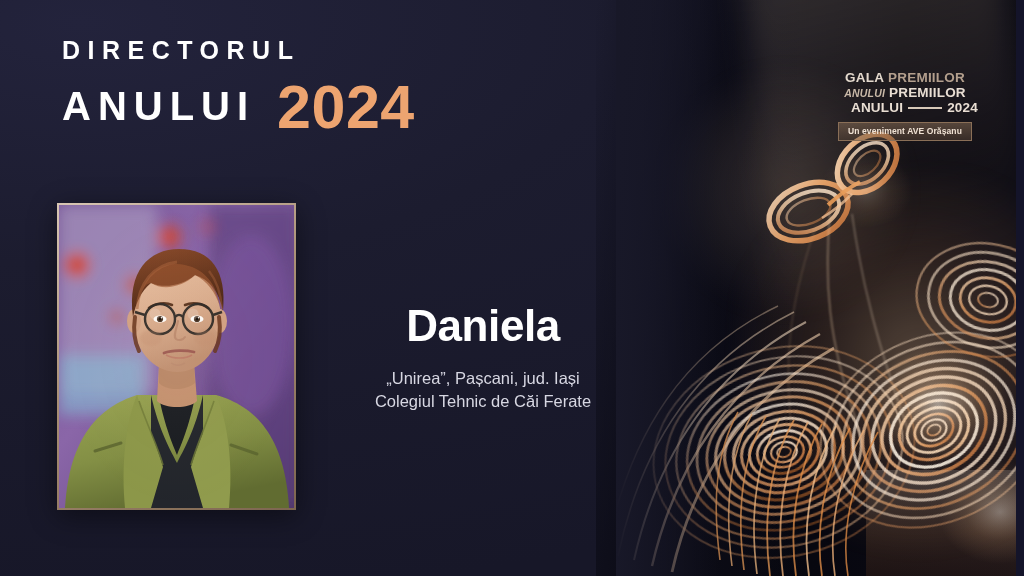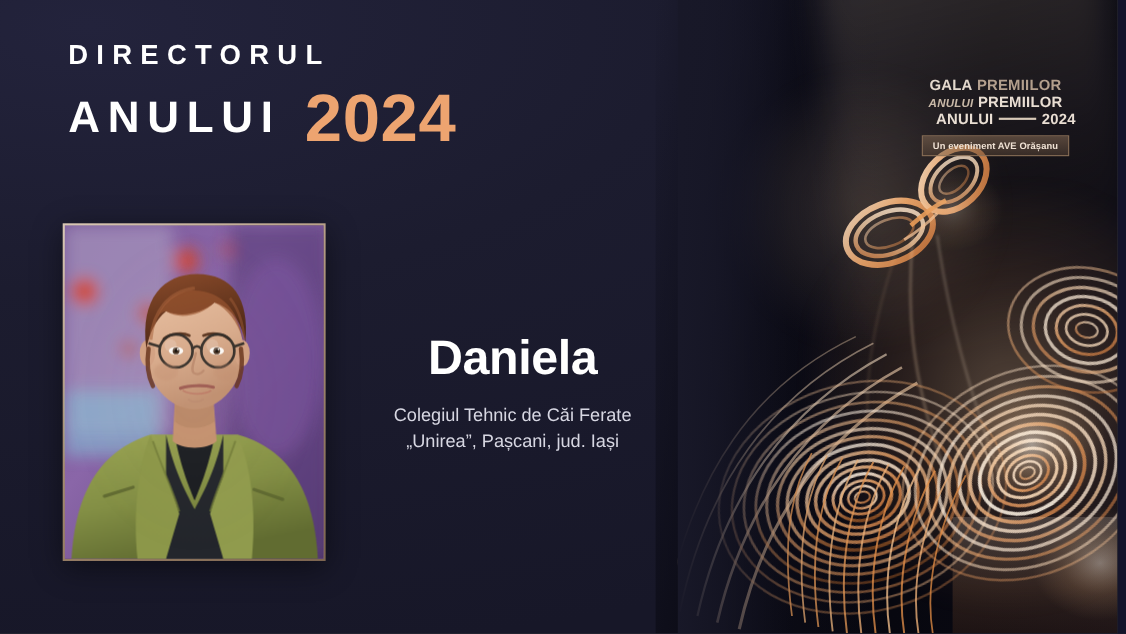--- a/index.html
+++ b/index.html
@@ -192,21 +192,21 @@
     width: 100%;
     height: 100%;
     overflow: hidden;
     background: #6b4f86;
   }
   .portrait svg { display: block; width: 100%; height: 100%; }
 
   
   .person {
     position: absolute;
-    left: 301px;
+    left: 318px;
     top: 300px;
     width: 330px;
   }
   .person-name {
     color: #ffffff;
     font-size: 44px;
     font-weight: 700;
     line-height: 1.16;
     letter-spacing: -0.4px;
     margin: 0;
@@ -495,18 +495,18 @@
         <rect width="235" height="303" fill="url(#hot)" opacity="0.05"></rect>
       </svg>
     </div>
   </div>
 
   <div class="person">
     <div class="person-name person-name-lines">
       <span class="person-name-line">Daniela</span>
     </div>
     <div class="person-school">
+      <div>„Unirea”, Pașcani, jud. Iași</div>
       <div>Colegiul Tehnic de Căi Ferate</div>
-      <div>„Unirea”, Pașcani, jud. Iași</div>
     </div>
   </div>
 
 </div>
 
 </body></html>

